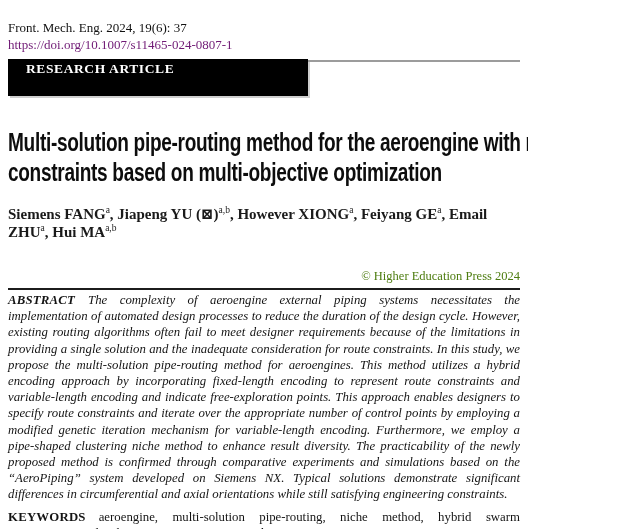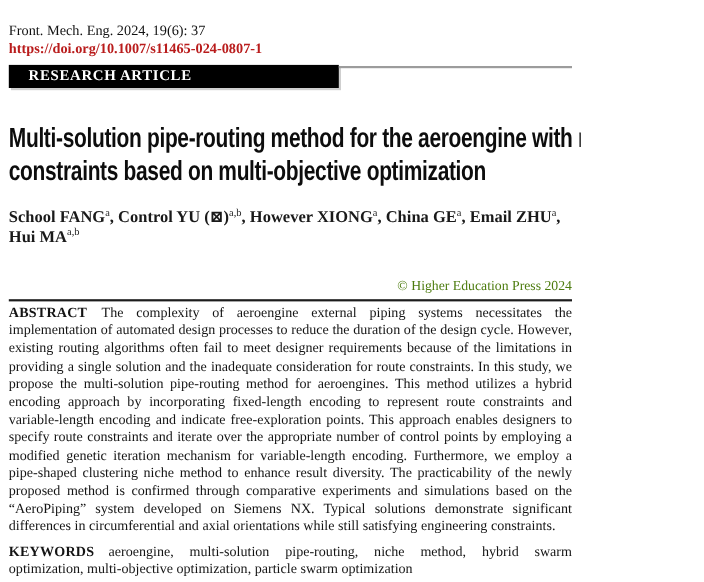--- a/index.html
+++ b/index.html
@@ -13,30 +13,30 @@
     font-family: "Liberation Serif", "DejaVu Serif", serif;
     color: #1a1a1a;
     margin-top: 14px;
   }
   .journal-ref {
     font-size: 13px; line-height: 14px; color: #111;
   }
   .doi-link {
     display: inline-block;
     font-size: 13px; line-height: 14px;
-    color: #b91c1c; text-decoration: none; cursor: pointer; font-weight: bold;
+    color: #701a75; text-decoration: none; cursor: pointer;
   }
   .type-row { display: flex; align-items: flex-start; margin-top: 6px; }
   .type-bar {
     box-sizing: border-box;
     width: 300px;
     background: #000000; color: #ffffff;
     font-weight: bold; font-size: 13.5px; line-height: 14px;
     letter-spacing: 0.6px;
-    padding: 3px 0 4px 18px;
+    padding: 3px 0 20px 18px;
     box-shadow: 2px 2px 0 #cfcfcf;
   }
   .type-line { flex: 1; height: 2px; background: #9c9c9c; margin-top: 1px; }
   .title {
     margin-top: 31px;
     width: 820px;
     transform: scaleX(0.762);
     transform-origin: 0 0;
     font-family: "Liberation Sans", "DejaVu Sans", sans-serif;
     font-weight: bold;
@@ -69,20 +69,21 @@
     margin-top: 28px;
     text-align: right;
     font-size: 12.5px; line-height: 15px; color: #4d7c0f;
   }
   .rule-top { margin-top: 4px; height: 2px; background: #1c1c1c; }
   .abstract {
     margin-top: 2px;
     font-size: 12.8px; line-height: 16.2px;
     text-align: justify;
     color: #141414;
+    font-style: italic;
   }
   .section-label { font-weight: bold; margin-right: 13px; letter-spacing: 0.2px; }
   .keywords {
     margin-top: 6px;
     font-size: 12.8px; line-height: 16.6px;
     text-align: justify;
     color: #141414;
   }
 </style>
 </head>
@@ -94,24 +95,24 @@
   <a class="doi-link">https://doi.org/10.1007/s11465-024-0807-1</a>
 
   <div class="type-row">
     <div class="type-bar">RESEARCH ARTICLE</div>
     <div class="type-line"></div>
   </div>
 
   <h1 class="title" style="margin-bottom:0;">Multi-solution pipe-routing method for the aeroengine with route constraints based on multi-objective optimization</h1>
 
   <div class="authors">
-    <span>School FANG</span><sup>a</sup><span class="author-sep">, </span>
-    <span>Control YU (⊠)</span><sup>a,b</sup><span class="author-sep">, </span>
+    <span>Siemens FANG</span><sup>a</sup><span class="author-sep">, </span>
+    <span>Jiapeng YU (⊠)</span><sup>a,b</sup><span class="author-sep">, </span>
     <span>However XIONG</span><sup>a</sup><span class="author-sep">, </span>
-    <span>China GE</span><sup>a</sup><span class="author-sep">, </span>
+    <span>Feiyang GE</span><sup>a</sup><span class="author-sep">, </span>
     <span>Email ZHU</span><sup>a</sup><span class="author-sep">, </span>
     <span>Hui MA</span><sup>a,b</sup><span class="author-sep"></span>
   </div>
 
   <div class="affiliations">
   </div>
 
   <div class="copyright">© Higher Education Press 2024</div>
 
   <div class="rule-top"></div>

